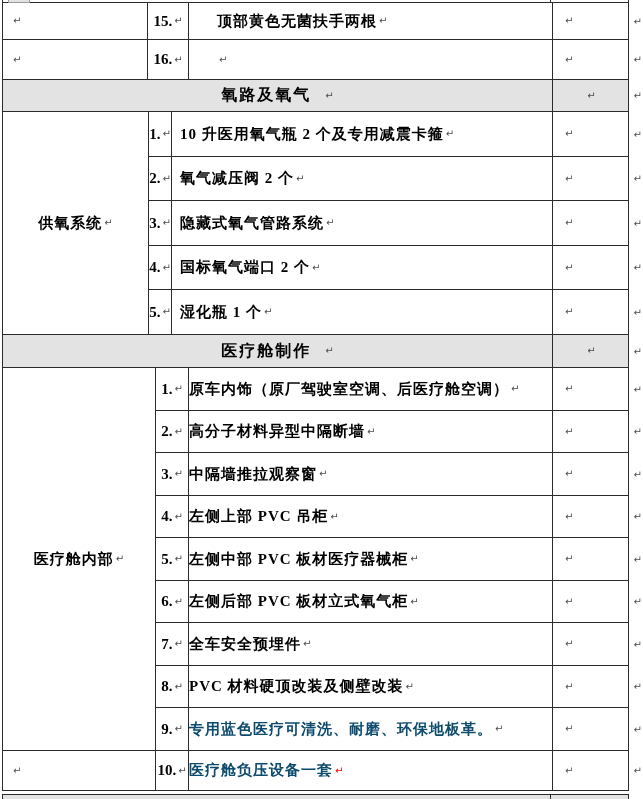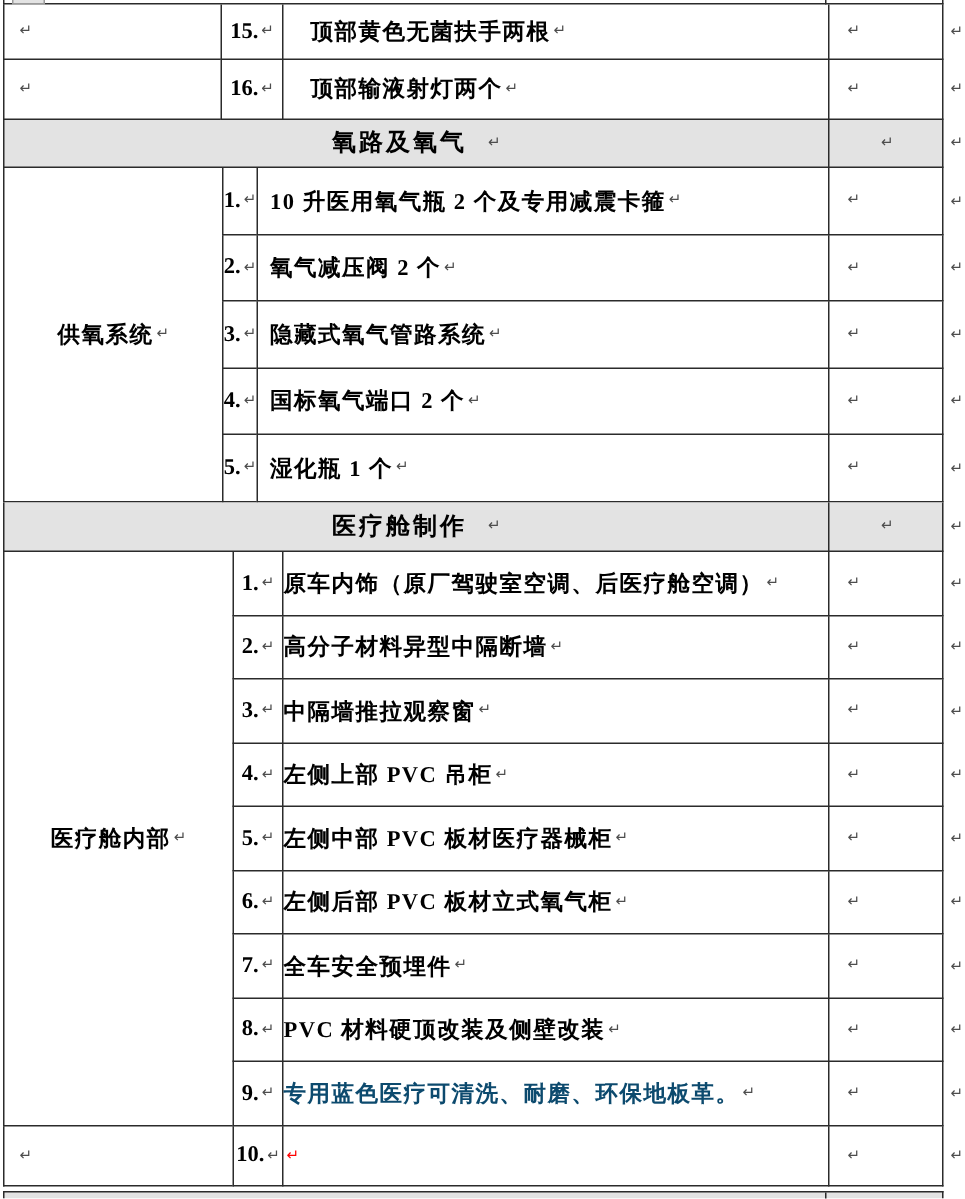--- a/index.html
+++ b/index.html
@@ -19,21 +19,21 @@
     border-left:1px solid #2b2b2b; border-bottom:1px solid #2b2b2b;
     overflow:visible; white-space:nowrap;
   }
   .cell.rb { border-right:1px solid #2b2b2b; }
   .section { display:flex; }
   .rowscol { display:flex; flex-direction:column; }
 
   
   .a-cat { width:145px; padding-left:8px; }
   .a-num { width:41px;  justify-content:center; }
-  .a-txt { width:364px; padding-left:18px; }
+  .a-txt { width:364px; padding-left:28px; }
   .b-cat { width:146px; justify-content:center; }
   .b-num { width:23px;  justify-content:center; }
   .b-txt { width:381px; padding-left:8px; }
   .c-cat { width:153px; justify-content:center; }
   .c-num { width:33px;  justify-content:center; }
   .c-txt { width:364px; }
   .last  { width:77px;  padding-left:10px; }
   .merged{ width:550px; justify-content:center; }
 
   .hdr-row .cell { background:#e3e3e3;gap:12px; }
@@ -106,21 +106,20 @@
 
     <div class="row h40">
       <div class="cell a-cat">
           <span class="mk">↵</span>
         </div>
       <div class="cell a-num">
           <span class="num">16.</span>
           <span class="mk">↵</span>
         </div>
       <div class="cell a-txt">
-          <span class="zh">顶部输液射灯两个</span>
           <span class="mk">↵</span>
         </div>
       <div class="cell last rb">
           <span class="mk">↵</span>
         </div>
       <span class="eor">↵</span>
     </div>
 
     <div class="row hdr-row h32">
       <div class="cell merged">
@@ -360,20 +359,21 @@
 
     <div class="row h40">
       <div class="cell c-cat" style="justify-content:flex-start;padding-left:8px;">
           <span class="mk">↵</span>
         </div>
       <div class="cell c-num">
           <span class="num">10.</span>
           <span class="mk">↵</span>
         </div>
       <div class="cell c-txt">
+          <span class="zh red">医疗舱负压设备一套</span>
           <span class="mk red-mk">↵</span>
         </div>
       <div class="cell last rb">
           <span class="mk">↵</span>
         </div>
       <span class="eor">↵</span>
     </div>
 
     <div class="bottom-gap"></div>
     <div class="bottom-gray">

